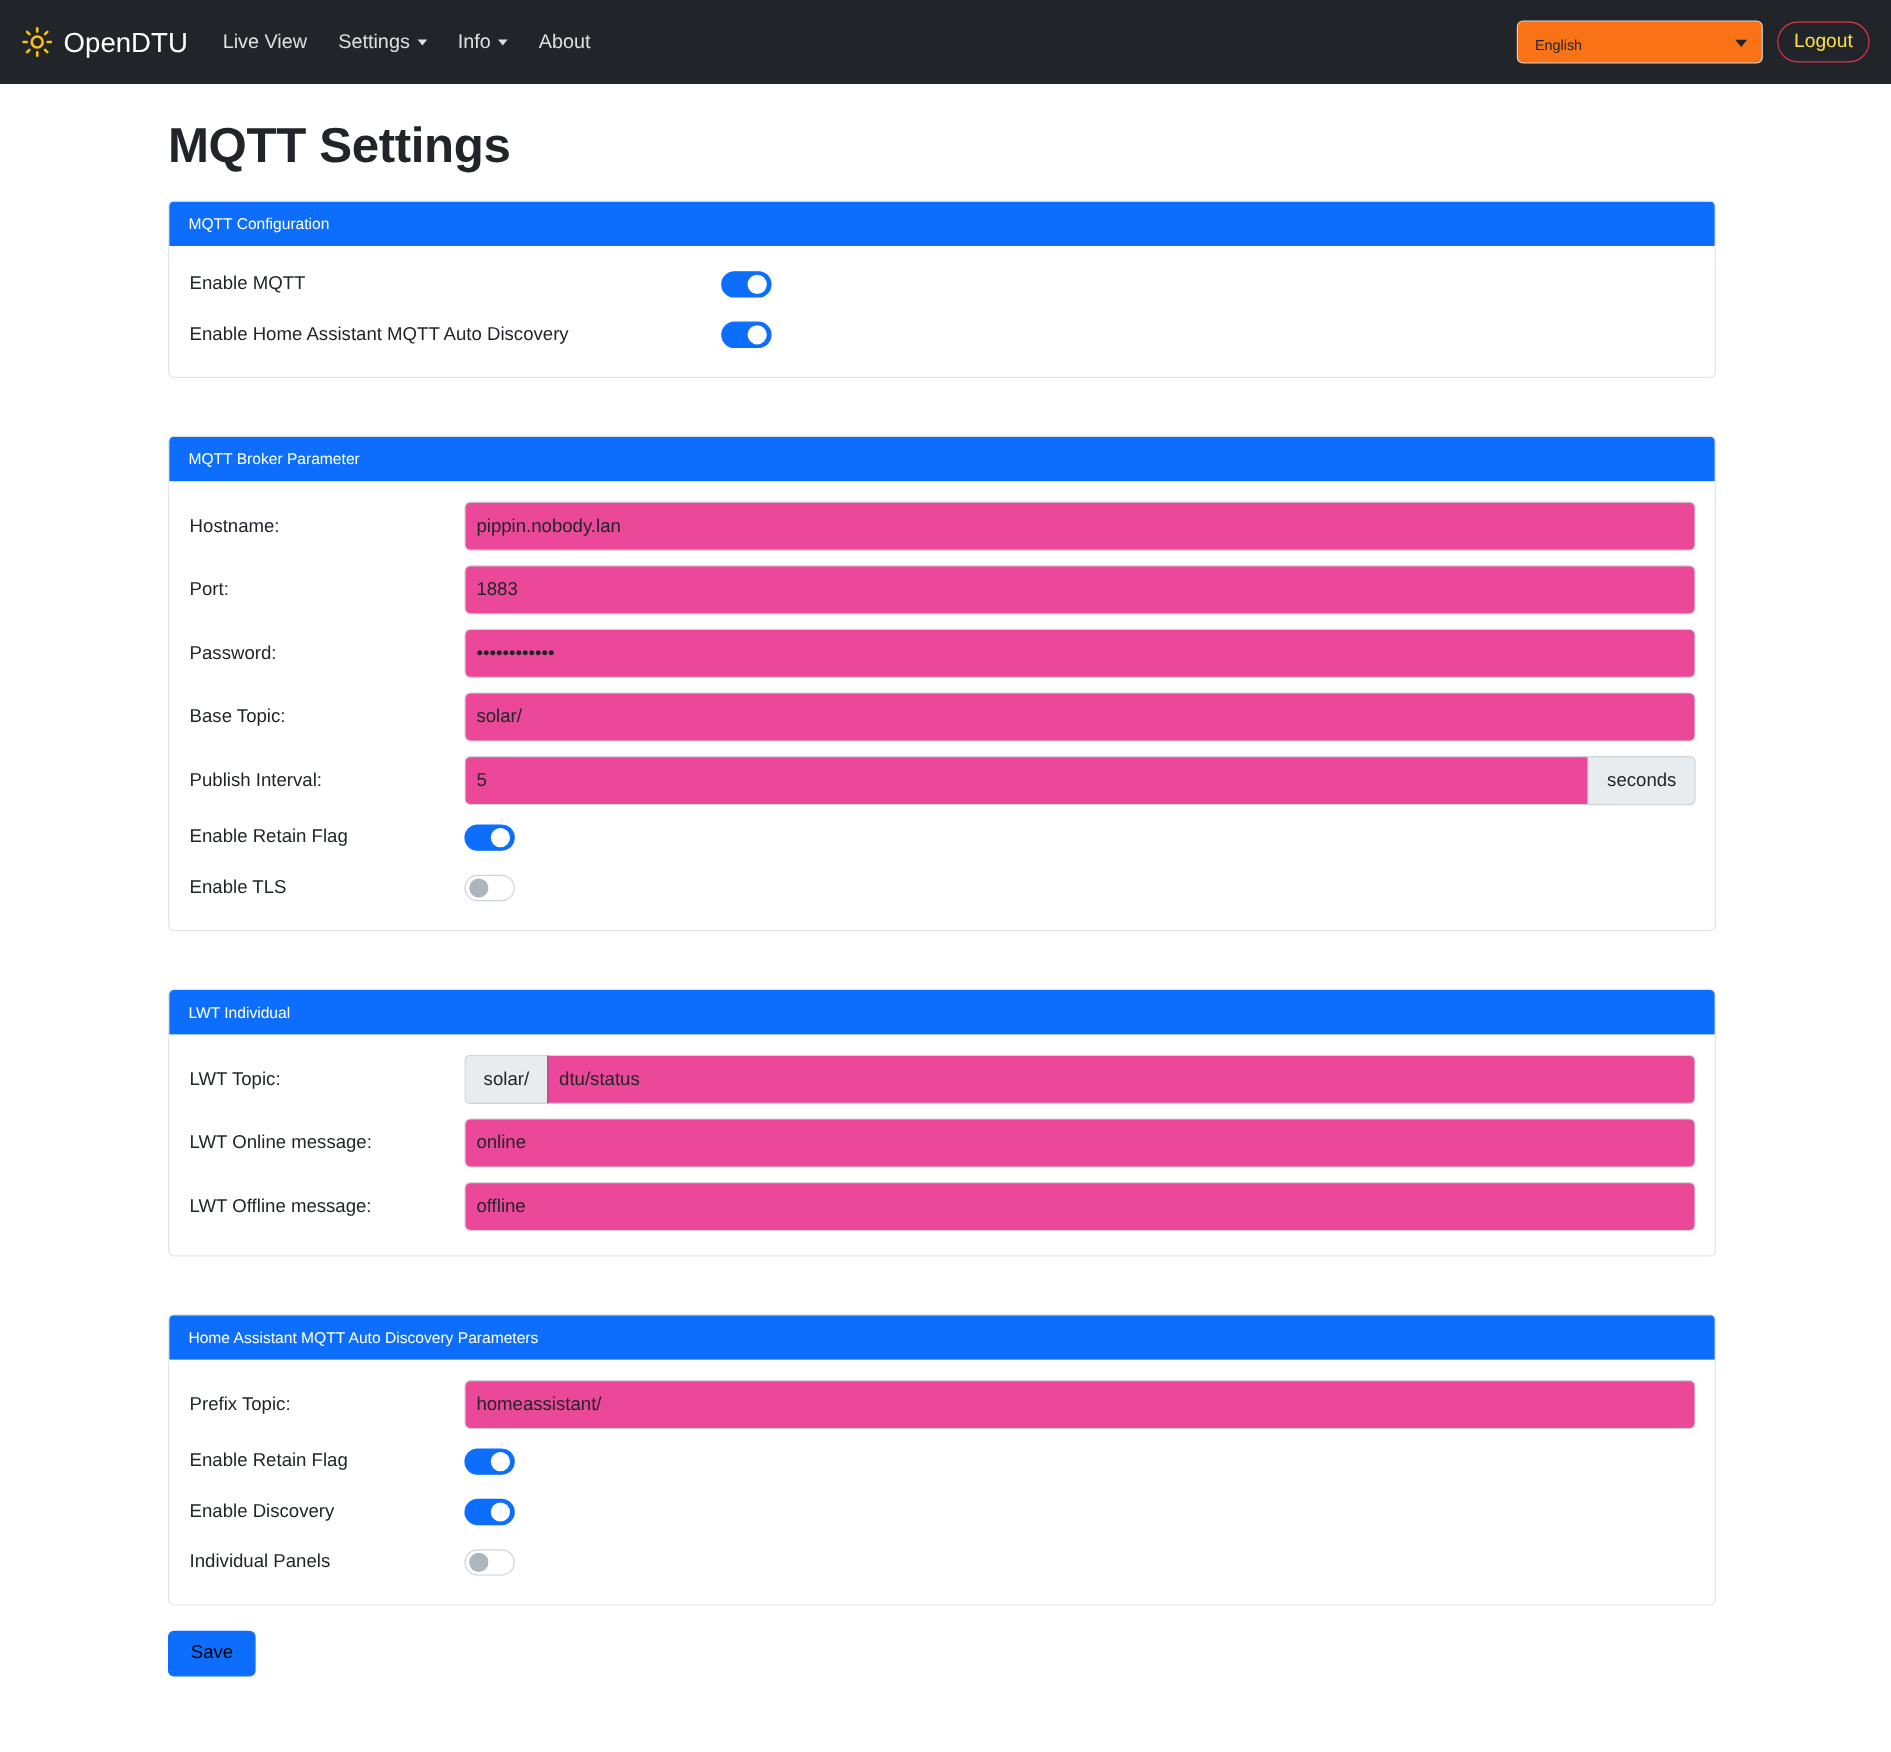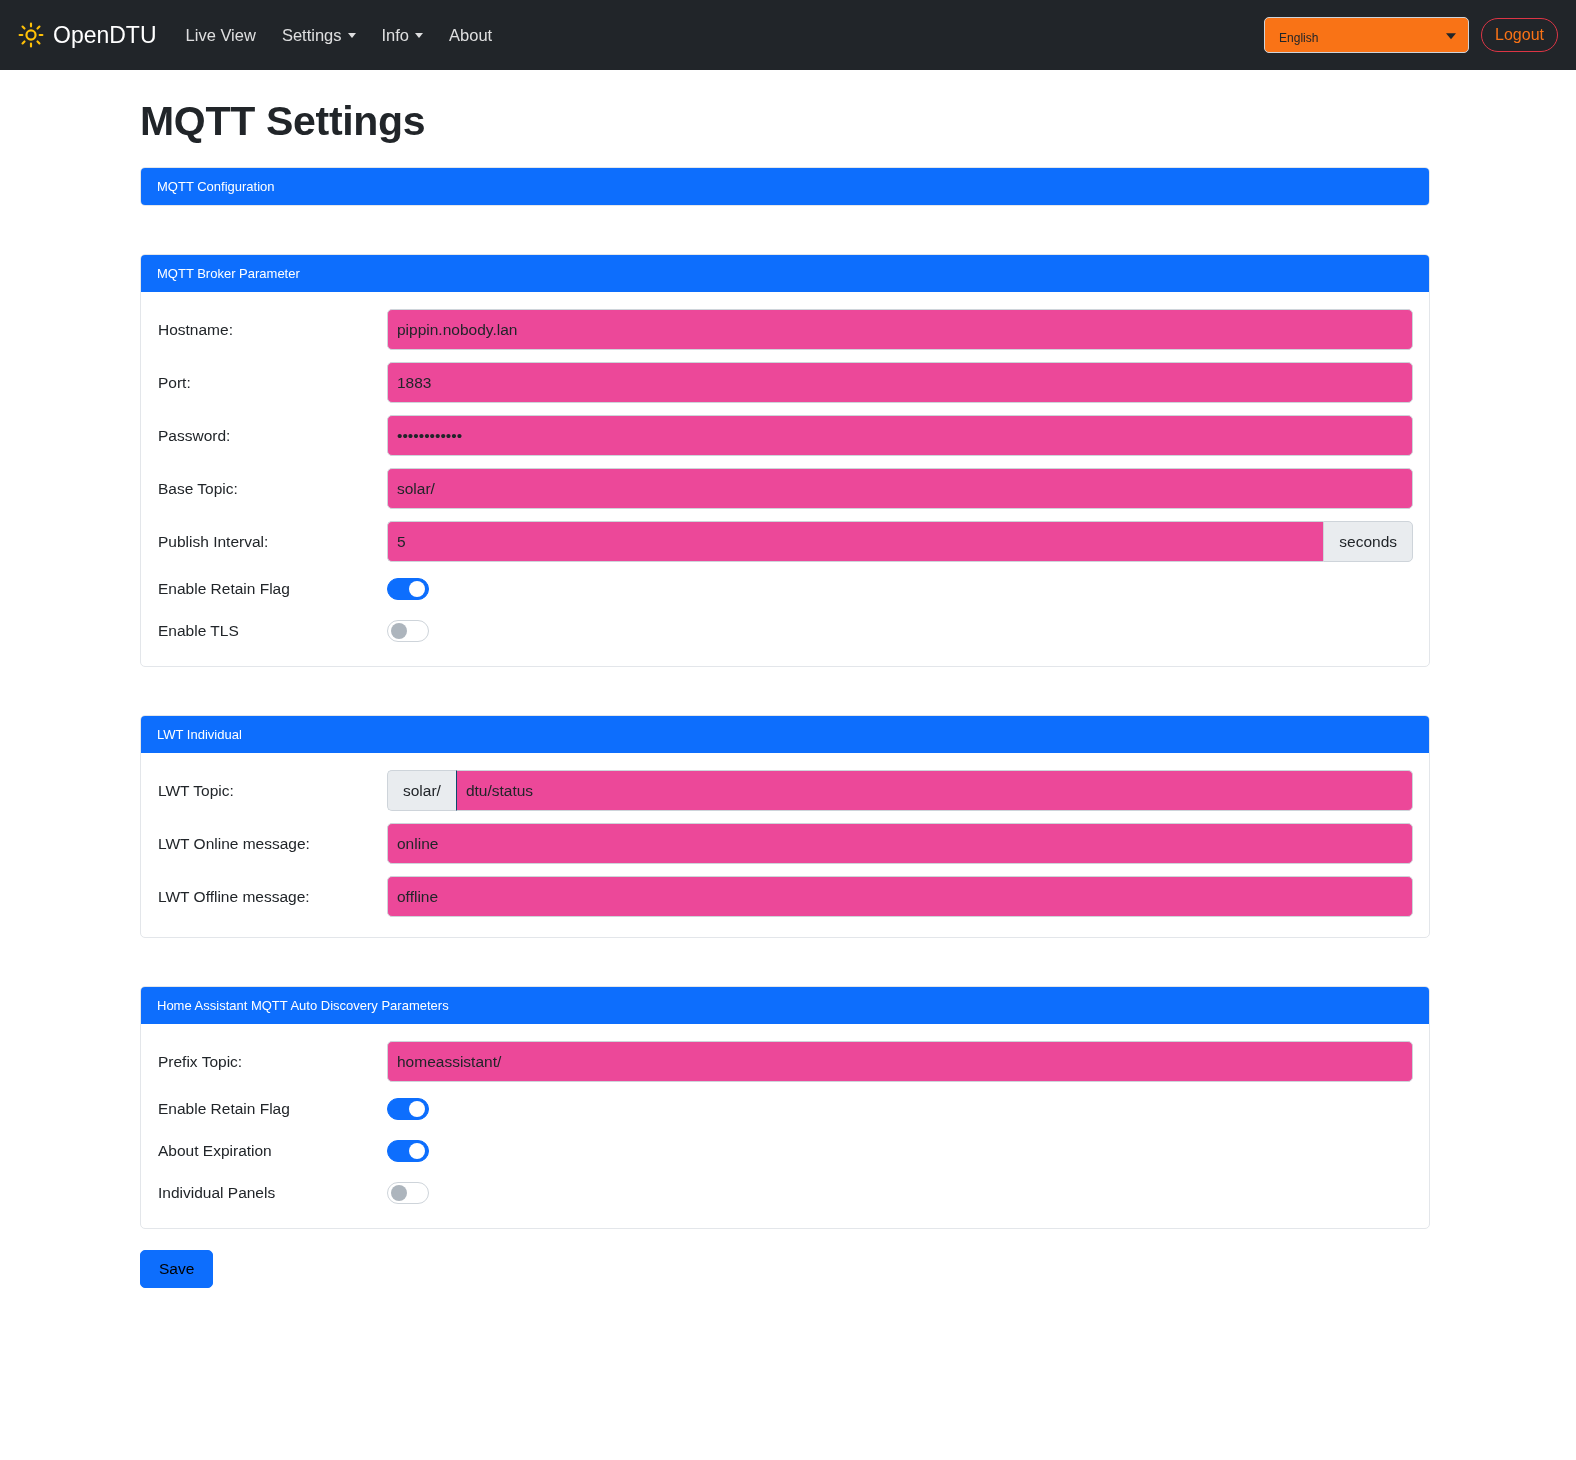--- a/index.html
+++ b/index.html
@@ -80,21 +80,21 @@
     transform: translateY(-30%);
     width: 0; height: 0;
     border-left: 5px solid transparent;
     border-right: 5px solid transparent;
     border-top: 6px solid #212529;
     pointer-events: none;
   }
   .logout-btn {
     background: transparent;
     border: 1px solid #dc3545;
-    color: #f97316;
+    color: #fde047;
     border-radius: 17px;
     padding: 7px 13px;
     font-size: 16px;
     font-family: "Liberation Sans", sans-serif;
     cursor: pointer;
   }
 
   
   .page { padding: 0 0 40px 0; }
   .page-title {
@@ -264,20 +264,38 @@
   </div>
 </div>
 
 <div class="page">
 
   <div class="page-title">MQTT Settings</div>
 
   
   <div class="card">
     <div class="card-header">MQTT Configuration</div>
+    <div class="card-body">
+      <div class="form-row">
+        <div class="form-label">Enable MQTT</div>
+        <div class="switch-cell" style="padding-left:214px">
+          <span class="switch on">
+              <span class="knob"></span>
+            </span>
+        </div>
+      </div>
+      <div class="form-row">
+        <div class="form-label" style="width:430px;flex:0 0 430px">Enable Home Assistant MQTT Auto Discovery</div>
+        <div class="switch-cell" style="padding-left:14px">
+          <span class="switch on">
+              <span class="knob"></span>
+            </span>
+        </div>
+      </div>
+    </div>
   </div>
   <div class="spacer"></div>
 
   
   <div class="card">
     <div class="card-header">MQTT Broker Parameter</div>
     <div class="card-body">
 
       <div class="form-row">
         <div class="form-label">Hostname:</div>
@@ -384,21 +402,21 @@
       <div class="form-row">
         <div class="form-label">Enable Retain Flag</div>
         <div class="switch-cell">
           <span class="switch on">
               <span class="knob"></span>
             </span>
         </div>
       </div>
 
       <div class="form-row">
-        <div class="form-label">About Expiration</div>
+        <div class="form-label">Enable Discovery</div>
         <div class="switch-cell">
           <span class="switch on">
               <span class="knob"></span>
             </span>
         </div>
       </div>
 
       <div class="form-row">
         <div class="form-label">Individual Panels</div>
         <div class="switch-cell">

